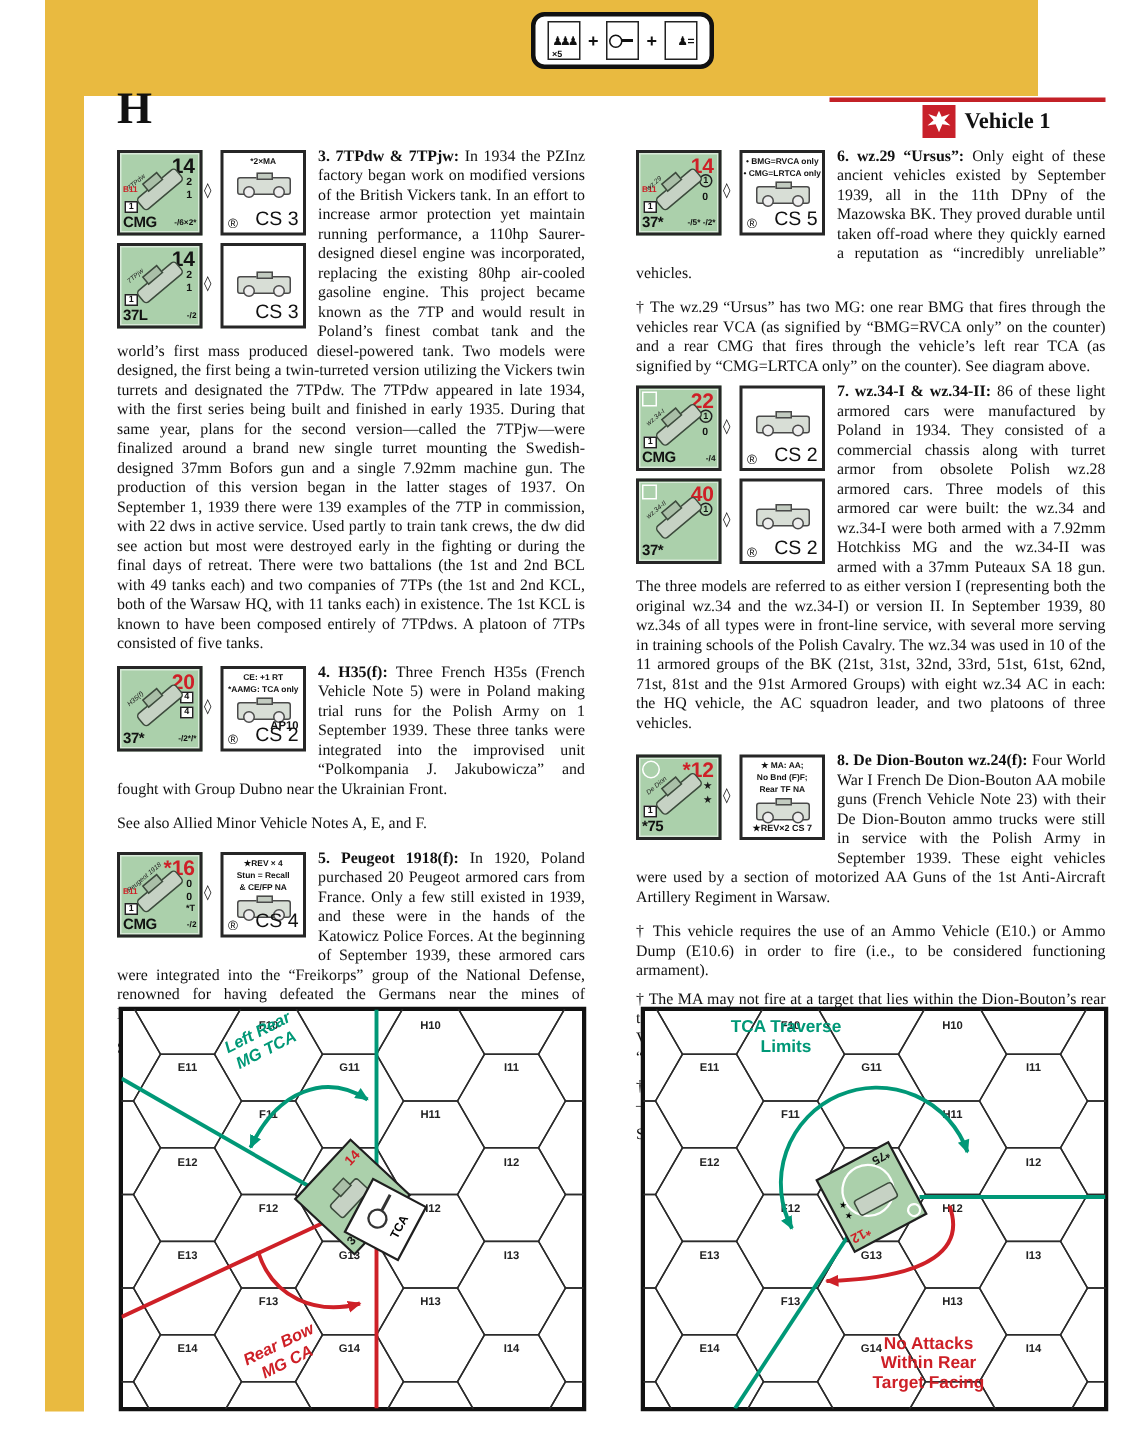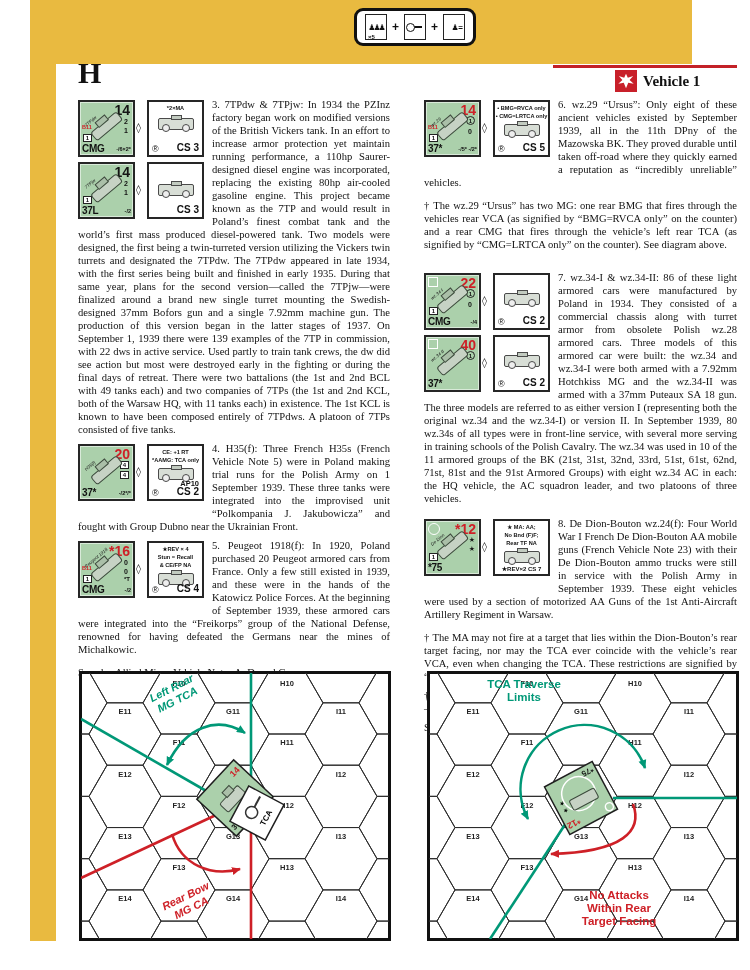--- a/index.html
+++ b/index.html
@@ -24,21 +24,21 @@
   
   .h-letter{position:absolute;left:78px;top:58px;font:bold 30px/30px "Liberation Serif",serif}
   .h-badge{position:absolute;top:70px;left:615px;display:flex;align-items:center;gap:6px}
   .eagle{width:22px;height:22px;background:#C8202A;display:flex;align-items:center;justify-content:center}
   .h-badge .t{font:bold 15px "Liberation Serif",serif}
   
   .content{position:absolute;left:78px;top:96px;width:659px;display:flex;gap:34px}
   .col{width:312px}
   .col.r{width:313px}
   .para{font:10.6px/13px "Liberation Serif",serif;text-align:justify;margin-bottom:4px}
-  .stitle{font-weight:normal}
+  .stitle{font-weight:bold}
   .note{margin-top:6px}
   .seealso{margin-top:6px;margin-bottom:10px}
   .section{margin-top:2px}
   .cblock{float:left;width:126px;margin:2px 8px 2px 0}
   .cpair{position:relative;display:flex;gap:12px;margin-bottom:5px}
   .dia{position:absolute;left:58px;top:22px;font:10px "DejaVu Sans",sans-serif;color:#222}
   
   .gc{width:57px;height:57px;background:#ABD0AB;border:2px solid #262626;position:relative;
       font-family:"Liberation Sans",sans-serif;flex:0 0 auto;box-shadow:inset 0 0 0 1px rgba(255,255,255,.55)}
   .gc .mp{position:absolute;top:0;right:3px;font-weight:bold;font-size:14px;color:#141414}
@@ -64,21 +64,21 @@
   .art{position:absolute;left:9px;top:16px;width:34px;height:15px;transform:rotate(-40deg)}
   .art .hull{position:absolute;left:0;right:0;top:3px;bottom:1px;background:#c6d2c4;border:1px solid #3c4a3c;border-radius:3px}
   .art .tur{position:absolute;left:10px;top:-2px;width:13px;height:7px;background:#aabfa8;border:1px solid #3c4a3c}
   .art .nm{position:absolute;left:1px;top:-8px;font:italic 4.5px "Liberation Sans",sans-serif;color:#222;white-space:nowrap}
   
   .wc{width:57px;height:57px;background:#fff;border:2px solid #262626;position:relative;
       font-family:"Liberation Sans",sans-serif;flex:0 0 auto;text-align:center}
   .wc .l{font:bold 5.6px/7px "Liberation Sans",sans-serif;margin-top:1px}
   .wc .l.first{margin-top:3px}
   .wc .rr{position:absolute;bottom:1px;left:3px;font-size:9px}
-  .wc .cs{position:absolute;bottom:2px;right:3px;font-size:10px;font-weight:bold}
+  .wc .cs{position:absolute;bottom:2px;right:3px;font-size:13px;font-weight:normal}
   .wc .ap{position:absolute;bottom:11px;right:3px;font-size:7.5px;font-weight:bold}
   .wc .bl{position:absolute;bottom:2px;left:0;right:0;font-size:6px;font-weight:bold}
   .wart{margin:4px auto 0;width:36px;height:12px;position:relative;background:#d8ded6;border:1px solid #4a4a4a;border-radius:2px}
   .wart::before,.wart::after{content:"";position:absolute;bottom:-3px;width:6px;height:6px;border:1px solid #4a4a4a;
        border-radius:50%;background:#eee}
   .wart::before{left:3px}.wart::after{right:3px}
   .wart .wtur{position:absolute;left:12px;top:-4px;width:11px;height:5px;background:#c2cbc0;border:1px solid #4a4a4a}
   .wc .mid{margin-top:6px}
   
   .dsvg{position:absolute;top:671px}
@@ -212,20 +212,21 @@
                   <span class="wtur"></span>
                 </div>
               <span class="rr">®</span>
               <span class="ap">AP10</span>
               <span class="cs">CS 2</span>
             </div>
           </div>
         </div>
         <p class="para"><span class="stitle">4. H35(f):</span> <span>Three French H35s (French Vehicle Note 5) were in Poland making trial runs for the Polish Army on 1 September 1939. These three tanks were integrated into the improvised unit “Polkompania J. Jakubowicza” and fought with Group Dubno near the Ukrainian Front.</span></p>
         <div style="clear:both"></div>
+        <p class="para seealso">See also Allied Minor Vehicle Notes A, E, and F.</p>
       </div>
 
       <div class="section">
         <div class="cblock">
           <div class="cpair">
             <div class="gc">
               <span class="mp red">*16</span>
               <span class="r1">0</span>
               <span class="r2">0</span>
               <span class="r3">*T</span>
@@ -286,21 +287,21 @@
               <span class="rr">®</span>
               <span class="cs">CS 5</span>
             </div>
           </div>
         </div>
         <p class="para"><span class="stitle">6. wz.29 “Ursus”:</span> <span>Only eight of these ancient vehicles existed by September 1939, all in the 11th DPny of the Mazowska BK. They proved durable until taken off-road where they quickly earned a reputation as “incredibly unreliable” vehicles.</span></p>
         <div style="clear:both"></div>
         <p class="para note">† The wz.29 “Ursus” has two MG: one rear BMG that fires through the vehicles rear VCA (as signified by “BMG=RVCA only” on the counter) and a rear CMG that fires through the vehicle’s left rear TCA (as signified by “CMG=LRTCA only” on the counter). See diagram above.</p>
       </div>
 
-      <div class="section" style="margin-top:20px">
+      <div class="section" style="margin-top:4px">
         <div class="cblock">
           <div class="cpair">
             <div class="gc">
               <span class="sqm"></span>
               <span class="mp red">22</span>
               <span class="c1">1</span>
               <span class="c0">0</span>
               <span class="box1">1</span>
               <span class="gun">CMG</span>
               <span class="mg">-/4</span>
@@ -368,20 +369,21 @@
               <div class="l">Rear TF NA</div>
               <div class="wart">
                   <span class="wtur"></span>
                 </div>
               <span class="bl">★REV×2   CS 7</span>
             </div>
           </div>
         </div>
         <p class="para"><span class="stitle">8. De Dion-Bouton wz.24(f):</span> <span>Four World War I French De Dion-Bouton AA mobile guns (French Vehicle Note 23) with their De Dion-Bouton ammo trucks were still in service with the Polish Army in September 1939. These eight vehicles were used by a section of motorized AA Guns of the 1st Anti-Aircraft Artillery Regiment in Warsaw.</span></p>
         <div style="clear:both"></div>
+        <p class="para note">† This vehicle requires the use of an Ammo Vehicle (E10.) or Ammo Dump (E10.6) in order to fire (i.e., to be considered functioning armament).</p>
         <p class="para note">† The MA may not fire at a target that lies within the Dion-Bouton’s rear target facing, nor may the TCA ever coincide with the vehicle’s rear VCA, even when changing the TCA. These restrictions are signified by “Rear TF NA” on the counter. (For example, see the diagram below.)</p>
         <p class="para note">† Reverse movement costs this vehicle twice its normal hex-entry costs—as signified by “REV×2” on the counter.</p>
         <p class="para seealso">See also Allied Minor Vehicle Notes A, Q, and AA.</p>
       </div>
     </div>
   </div>
 
   <svg class="dsvg left" width="312" height="270" viewBox="0 0 312 270">
     <defs>
       <polygon id="hexshape" points="-36,0 -18,-31.2 18,-31.2 36,0 18,31.2 -18,31.2" fill="none" stroke="#2b2b2b" stroke-width="1"></polygon>

